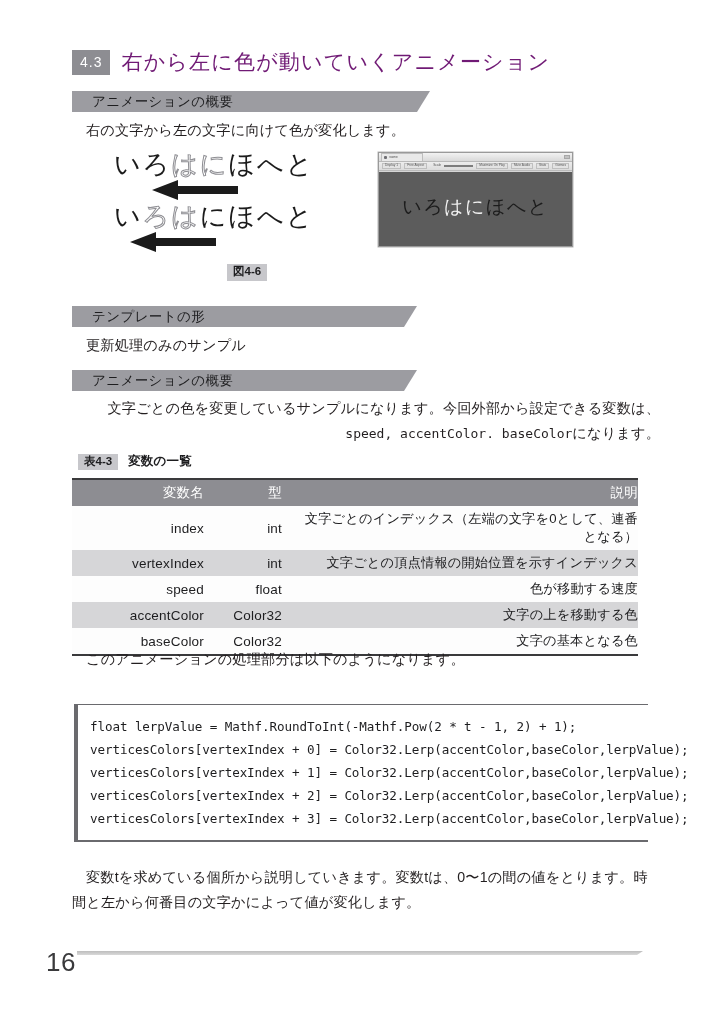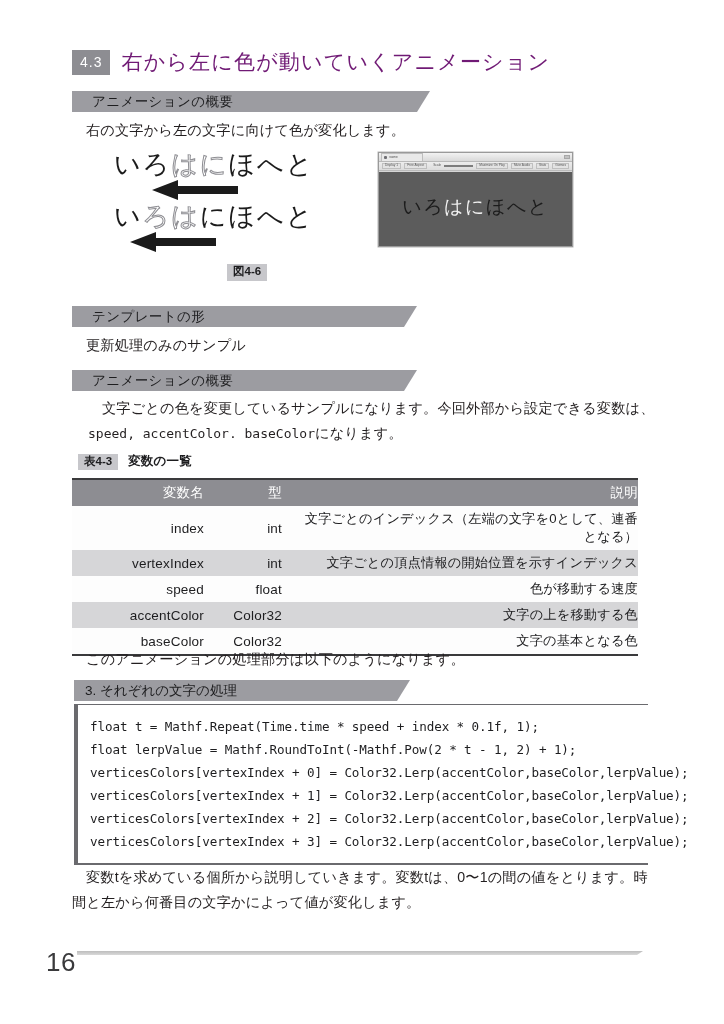--- a/index.html
+++ b/index.html
@@ -71,21 +71,21 @@
   
   .para {
     position: absolute;
     font-size: 14.2px;
     line-height: 25px;
     letter-spacing: 0.15px;
     color: #231f20;
   }
   .para.p-lead    { left: 86px;  top: 118px;  width: 560px; }
   .para.p-tmpl    { left: 86px;  top: 333px;  width: 560px; }
-  .para.p-desc    { left: 88px;  top: 396px;  width: 580px; text-indent: 14px; }
+  .para.p-desc    { left: 80px;  top: 396px;  width: 580px; text-indent: 14px; text-align: right; }
   .para.p-after   { left: 86px;  top: 647px;  width: 560px; }
   .para.p-final   { left: 72px;  top: 865px;  width: 588px; text-indent: 14px; }
   .mono-inline {
     font-family: "DejaVu Sans Mono", "Liberation Mono", monospace;
     font-size: 13px;
     letter-spacing: 0;
   }
 
   
   .figure {
@@ -447,23 +447,21 @@
           <td>baseColor</td>
           <td>Color32</td>
           <td>文字の基本となる色</td>
         </tr>
       </tbody>
     </table>
   </div>
 
   <div class="para p-after">このアニメーションの処理部分は以下のようになります。</div>
 
-  <div class="code-bar">3. それぞれの文字の処理</div>
   <div class="code-box">
-    <div class="code-line">float t = Mathf.Repeat(Time.time * speed + index * 0.1f, 1);</div>
     <div class="code-line">float lerpValue = Mathf.RoundToInt(-Mathf.Pow(2 * t - 1, 2) + 1);</div>
     <div class="code-line">verticesColors[vertexIndex + 0] = Color32.Lerp(accentColor,baseColor,lerpValue);</div>
     <div class="code-line">verticesColors[vertexIndex + 1] = Color32.Lerp(accentColor,baseColor,lerpValue);</div>
     <div class="code-line">verticesColors[vertexIndex + 2] = Color32.Lerp(accentColor,baseColor,lerpValue);</div>
     <div class="code-line">verticesColors[vertexIndex + 3] = Color32.Lerp(accentColor,baseColor,lerpValue);</div>
   </div>
 
   <div class="para p-final">変数tを求めている個所から説明していきます。変数tは、0〜1の間の値をとります。時間と左から何番目の文字かによって値が変化します。</div>
 
   <div class="footer-rule"></div>

